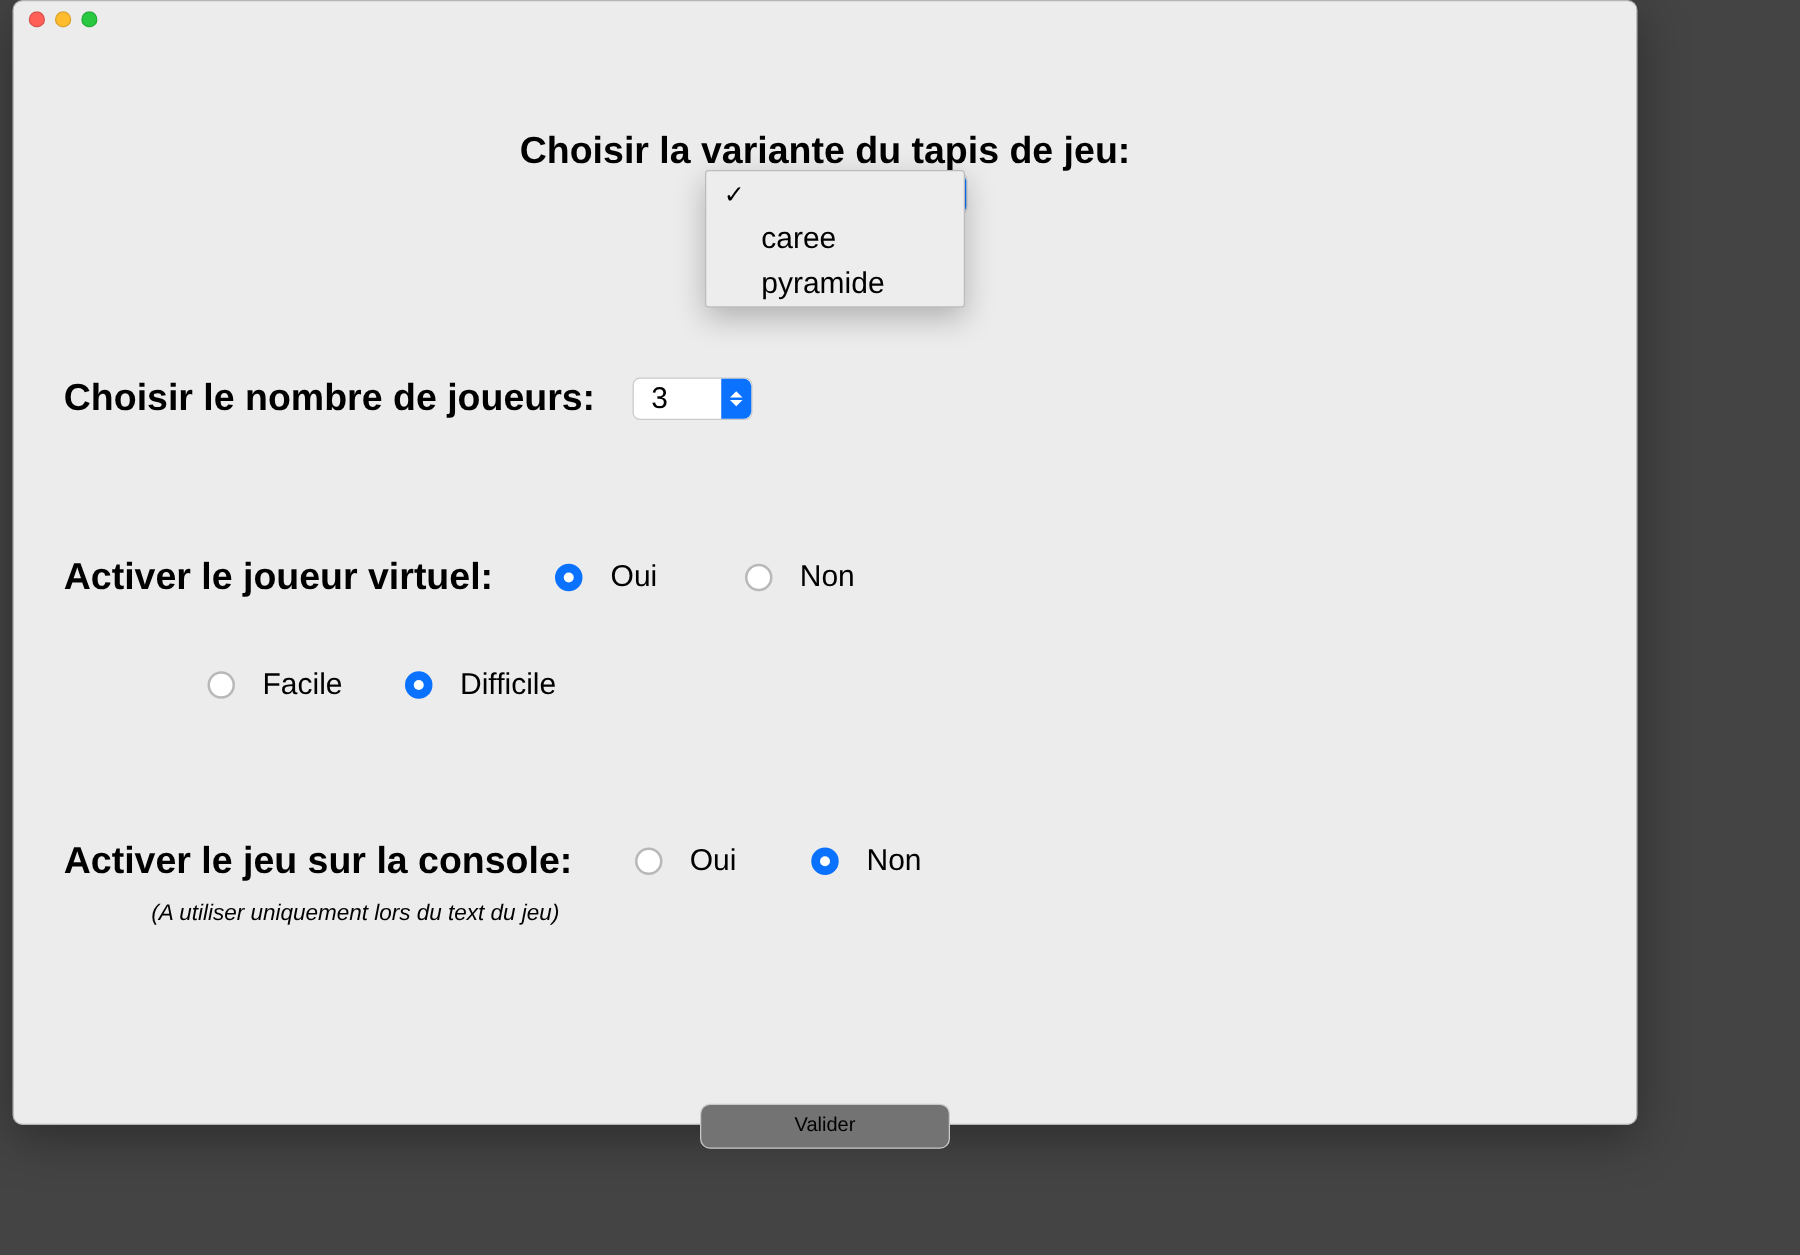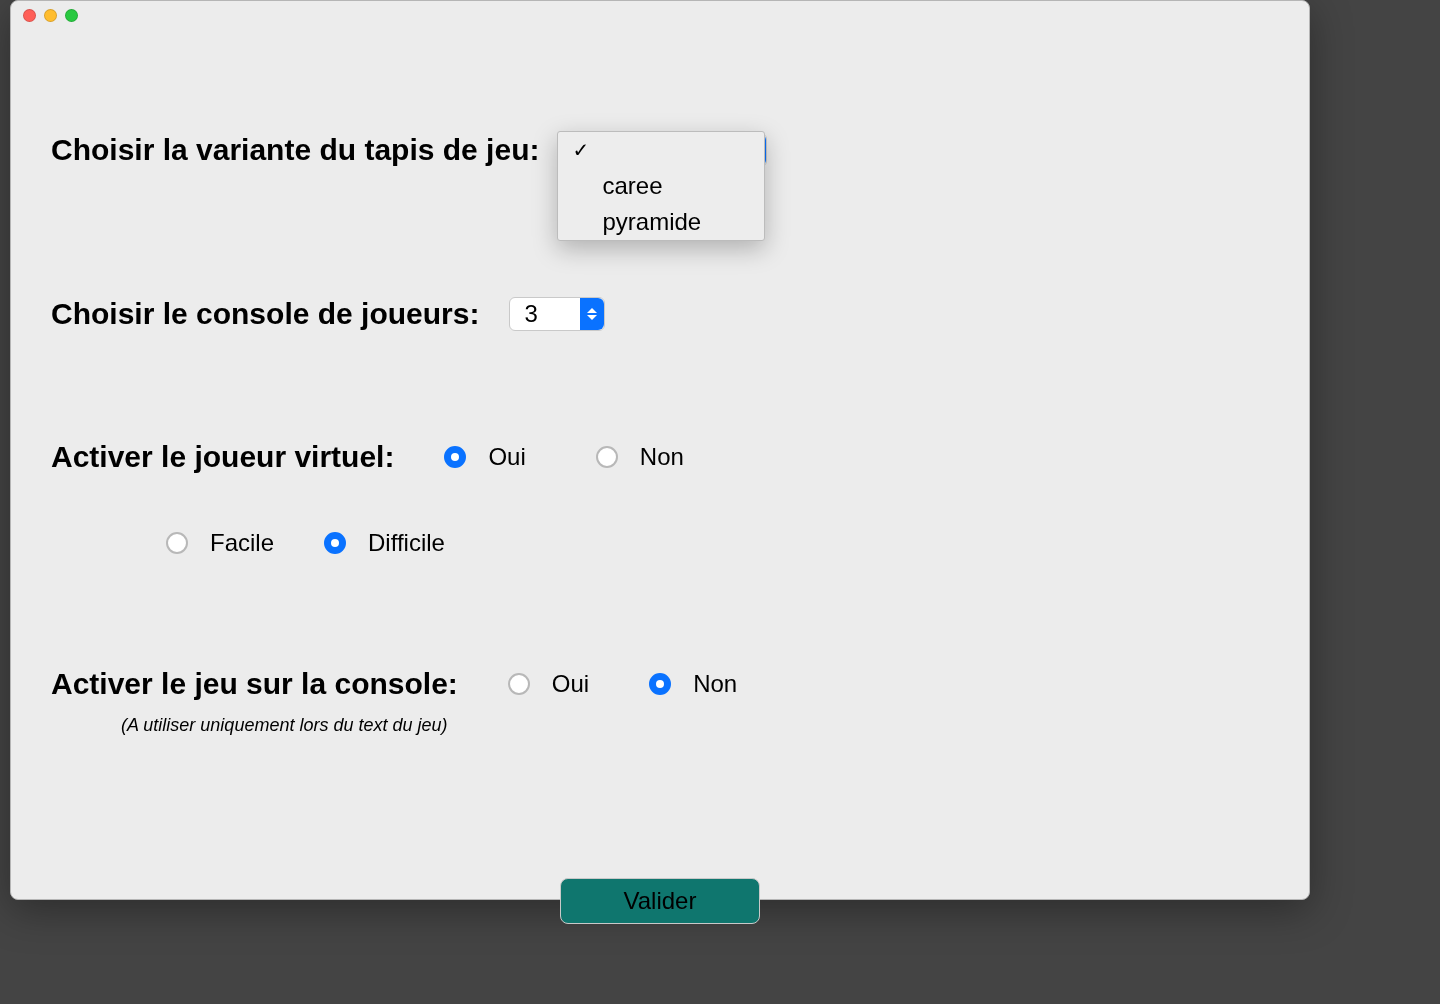--- a/index.html
+++ b/index.html
@@ -132,30 +132,30 @@
   .radio.checked .dot{
     border-color:#0a72ff;
     background:#0a72ff;
   }
   .radio.checked .dot::after{
     content:"";
     width:8px;height:8px;border-radius:50%;background:#fff;
   }
 
   .validate-btn{
-    width:200px;height:46px;
-    background:#0f766e;
+    width:200px;height:36px;
+    background:#737373;
     border:1px solid #c9c9c9;
     border-radius:8px;
-    font-size:24px;
+    font-size:16px;
     display:flex;align-items:center;justify-content:center;
   }
 
   
-  .sec1{ margin-top:64px; }
+  .sec1{ margin-top:35px;flex-direction:column; }
   .sec2{ margin-top:130px; }
   .sec3{ margin-top:109px; }
   .sec3b{ margin-top:55px; margin-left:70px;}
   .sec4{ margin-top:110px; }
   .sec-validate{ margin-top:140px; display:flex; justify-content:center; }
 </style>
 </head>
 <body>
 
 <div class="window">
@@ -185,21 +185,21 @@
             <span>caree</span>
           </div>
           <div class="item">
             <span>pyramide</span>
           </div>
         </div>
       </div>
     </div>
 
     <div class="row sec2">
-      <span class="h-label">Choisir le console de joueurs:</span>
+      <span class="h-label">Choisir le nombre de joueurs:</span>
       <div class="stepper">
         <span>3</span>
         <div class="caret">
           <div class="caret-up"></div>
             <div class="caret-down"></div>
         </div>
       </div>
     </div>
 
     <div class="row sec3">

